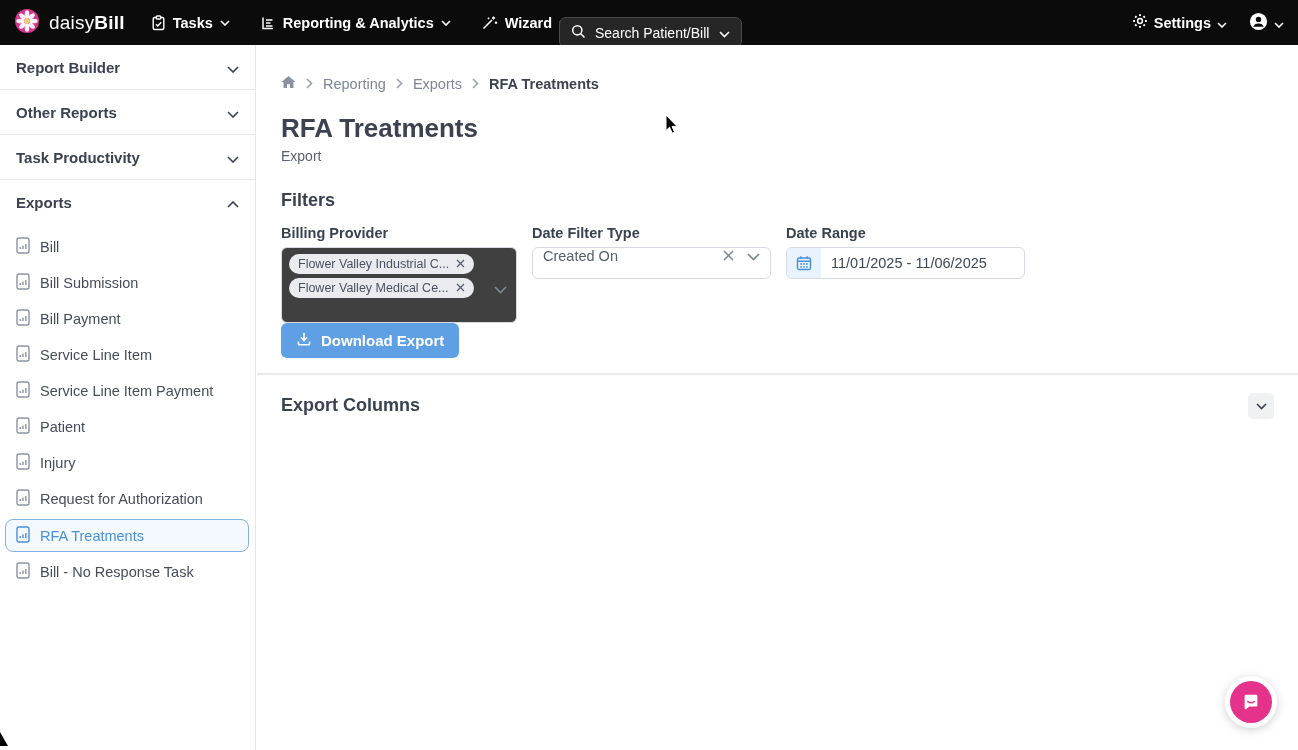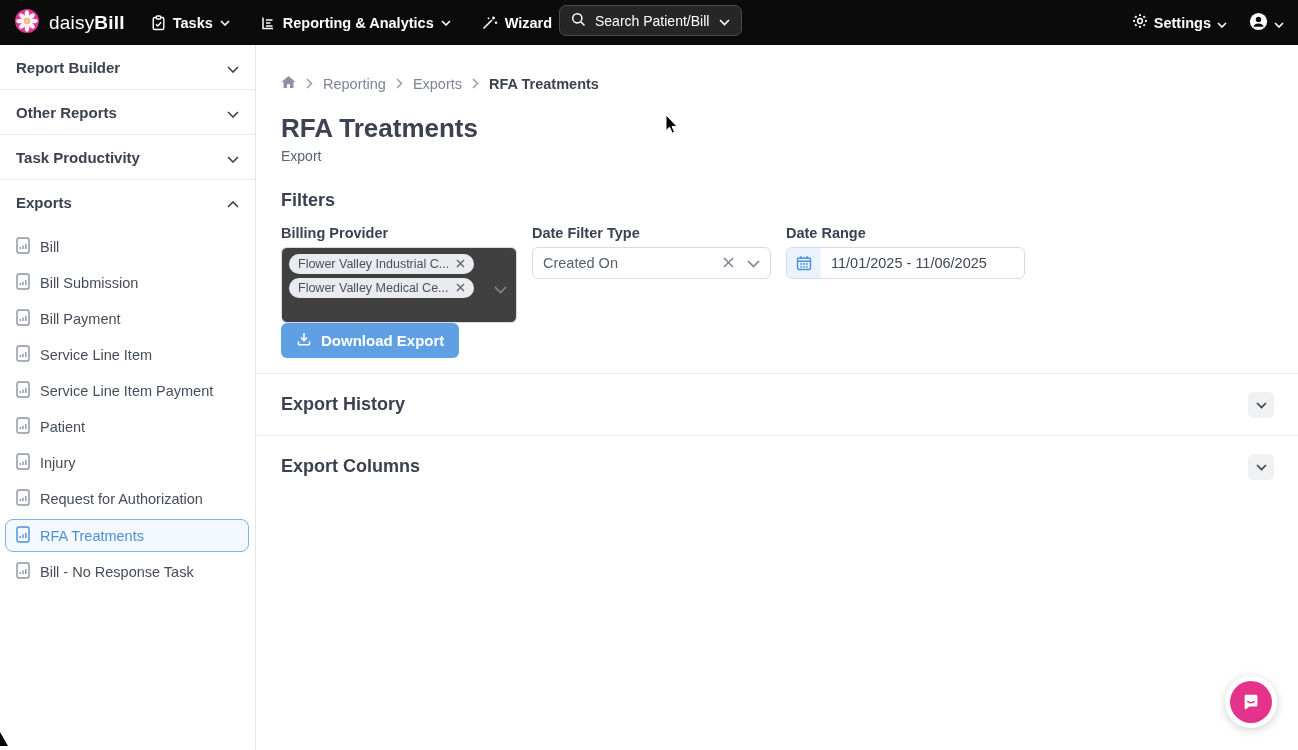--- a/index.html
+++ b/index.html
@@ -16,21 +16,21 @@
   }
   .brand { display:flex; align-items:center; gap:9px; margin-right:26px; }
   .brand-name { color:#fff; font-size:19px; letter-spacing:.2px; }
   .brand-name .bold { font-weight:700; }
   .nav-item {
     display:flex; align-items:center; gap:7px; color:#fff;
     font-size:14.5px; font-weight:600; margin-right:30px; cursor:pointer;
   }
   .nav-item svg { display:block; }
   .nav-search {
-    position:absolute; left:559px; top:5px; width:183px; height:31px;
+    position:absolute; left:559px; top:17px; width:183px; height:31px;
     background:#262626; border:1px solid #4b4b4b; border-radius:7px;
     display:flex; align-items:center; gap:9px; padding:0 11px;
     color:#fff; font-size:14px; cursor:pointer;
   }
   .nav-search .chev { margin-left:auto; }
   .nav-right { margin-left:auto; display:flex; align-items:center; gap:22px; }
   .nav-settings, .nav-account {
     display:flex; align-items:center; gap:6px; color:#fff;
     font-size:14.5px; font-weight:600; cursor:pointer;
   }
@@ -86,21 +86,21 @@
   .chip {
     display:inline-flex; align-items:center; gap:7px;
     background:#e9ebee; border-radius:12px; padding:3px 9px;
     font-size:12.5px; color:#4a5160; margin-bottom:4px; white-space:nowrap;
   }
   .chip .x { color:#5a6270; cursor:pointer; line-height:1; }
   .multiselect .chev { position:absolute; right:9px; top:32px; color:#7d8694; }
 
   .select-box {
     width:239px; height:32px; border:1px solid #d7dbe1; border-radius:6px;
-    display:flex; align-items:center; padding:0 10px; background:#fff;
+    display:flex; align-items:flex-start; padding:0 10px; background:#fff;
     font-size:14.5px; color:#555e6b; cursor:pointer;
   }
   .select-box .icons { margin-left:auto; display:flex; align-items:center; gap:13px; color:#7d8694; }
 
   .daterange {
     width:239px; height:32px; border:1px solid #d7dbe1; border-radius:6px;
     display:flex; align-items:center; overflow:hidden; background:#fff; cursor:pointer;
   }
   .daterange .cal-seg {
     width:34px; height:100%; background:#e8f3fd; display:flex;
@@ -499,30 +499,20 @@
         <path d="M8 2 V9"></path>
           <path d="M5 6.5 L8 9.5 L11 6.5"></path>
         <path d="M2.5 10.5 V13 Q2.5 13.8 3.3 13.8 H12.7 Q13.5 13.8 13.5 13 V10.5"></path>
       </svg>
     </span>
     <span>Download Export</span>
   </button>
 
   <div class="full-divider"></div>
 
-  <div class="collapse-row">
-    <span class="collapse-title">Export History</span>
-    <button class="collapse-btn">
-      <span>
-        <svg width="11" height="7" viewBox="0 0 11 7" fill="none" stroke="#3a4150" stroke-width="1.6">
-            <path d="M1 1 L5.5 5.5 L10 1"></path>
-          </svg>
-      </span>
-    </button>
-  </div>
 
   <div class="full-divider" style="margin-top:0;"></div>
 
   <div class="collapse-row">
     <span class="collapse-title">Export Columns</span>
     <button class="collapse-btn">
       <span>
         <svg width="11" height="7" viewBox="0 0 11 7" fill="none" stroke="#3a4150" stroke-width="1.6">
             <path d="M1 1 L5.5 5.5 L10 1"></path>
           </svg>

